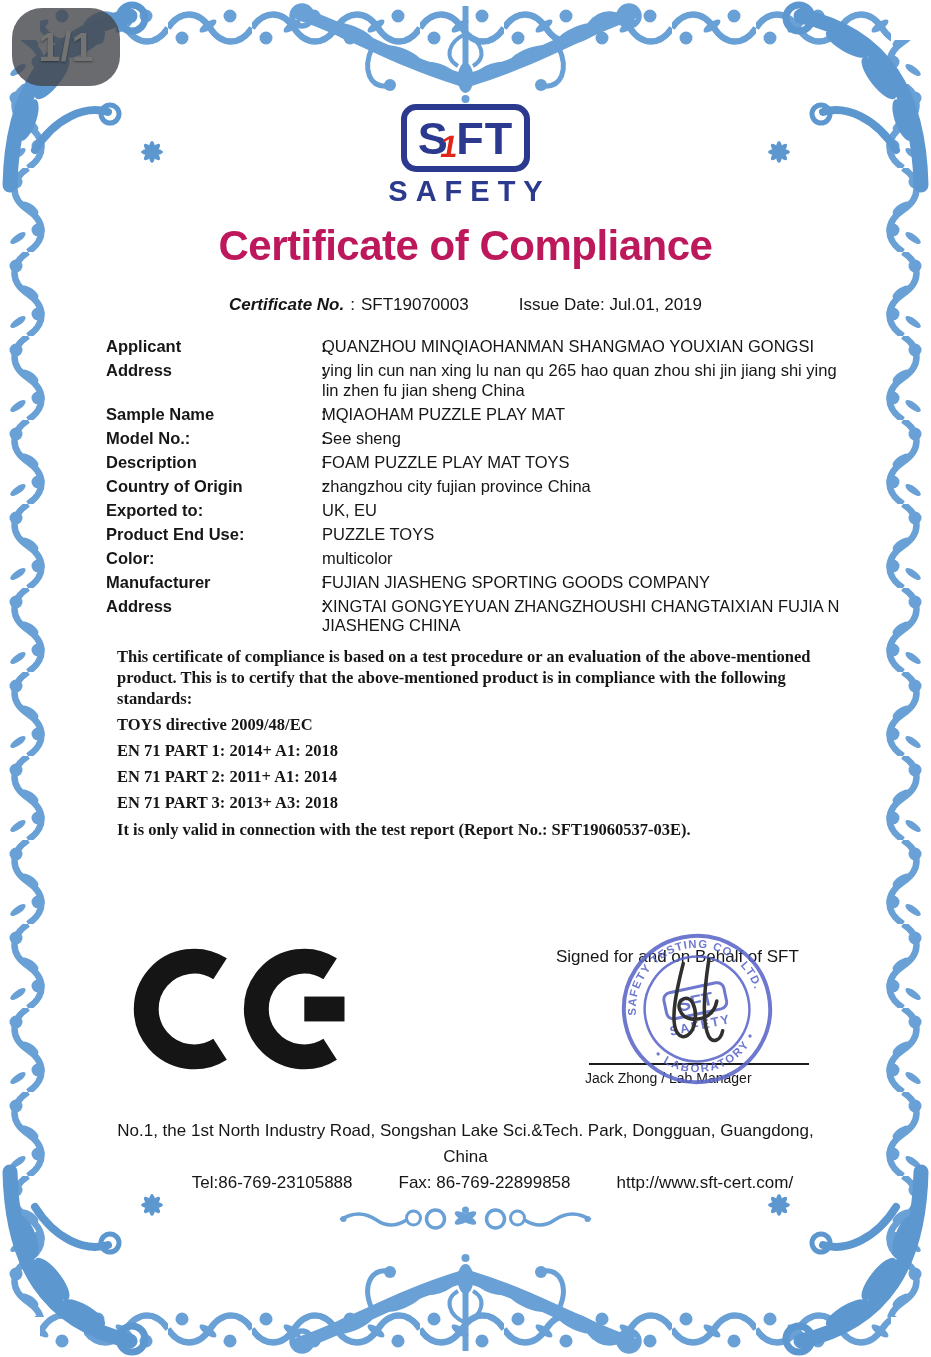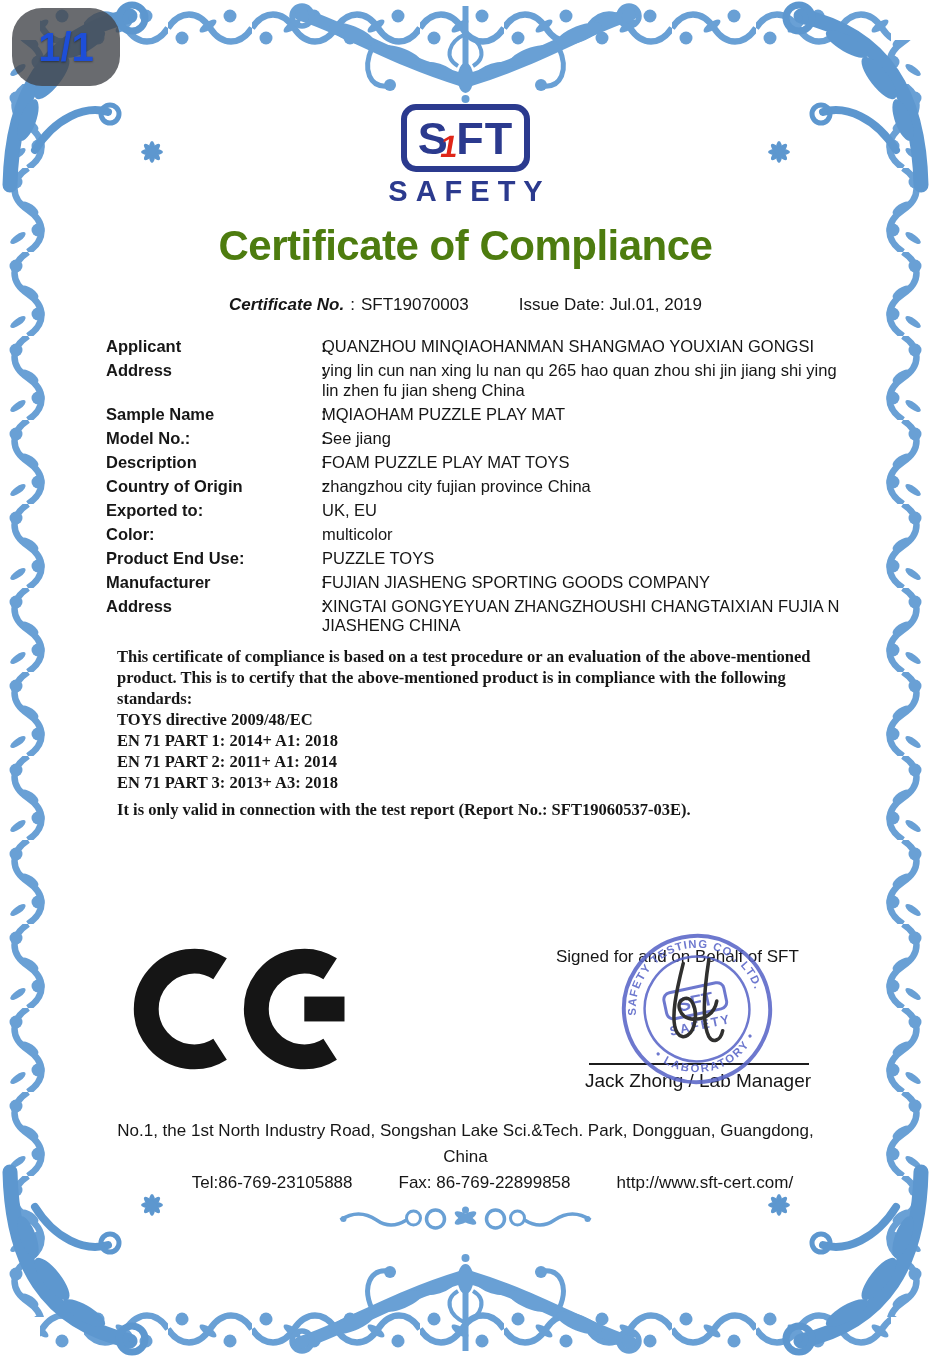--- a/index.html
+++ b/index.html
@@ -3,47 +3,47 @@
 <meta charset="utf-8">
 <style>
   html,body{margin:0;padding:0;background:#ffffff;}
   .page{
     position:relative;width:931px;height:1357px;margin:0 auto;background:#fff;
     font-family:"Liberation Sans",sans-serif;color:#161616;overflow:hidden;
   }
   .border-svg{position:absolute;inset:0;width:931px;height:1357px;pointer-events:none;}
   .page-badge{
     position:absolute;left:12px;top:8px;width:108px;height:78px;border-radius:30px;
-    background:rgba(68,70,75,.8);color:#1d4ed8;font-size:40px;font-weight:700;
+    background:rgba(68,70,75,.8);color:#737373;font-size:40px;font-weight:700;
     display:flex;align-items:center;justify-content:center;z-index:5;
     text-shadow:0 1px 2px rgba(0,0,0,.4);
   }
   .logo{position:absolute;top:104px;left:0;width:100%;display:flex;flex-direction:column;align-items:center;z-index:2;}
   .sft-box{
     display:flex;align-items:center;border:6px solid #2b3a8e;border-radius:15px;
     padding:0 11px;height:56px;color:#2b3a8e;font-weight:700;font-size:45px;line-height:1;letter-spacing:1px;
   }
   .digit-one{color:#e02619;font-size:31px;font-weight:700;transform:skewX(-10deg) translateY(8px);margin:0 -4px 0 -7px;}
   .sft-sub{margin-top:3px;font-size:29px;font-weight:700;letter-spacing:8px;color:#2b3a8e;padding-left:8px;}
-  .title{position:absolute;top:222px;left:0;width:100%;text-align:center;font-size:42px;font-weight:700;letter-spacing:-.5px;color:#4d7c0f;z-index:2;}
+  .title{position:absolute;top:222px;left:0;width:100%;text-align:center;font-size:42px;font-weight:700;letter-spacing:-.5px;color:#be185d;z-index:2;}
   .certline{position:absolute;top:295px;left:0;width:100%;display:flex;justify-content:center;gap:50px;font-size:17px;z-index:2;}
   .certno{display:flex;gap:6px;}
   .certno .lbl{font-weight:700;font-style:italic;}
   .fields{position:absolute;left:90px;top:337px;width:758px;font-size:16.5px;z-index:2;}
   .frow{display:grid;grid-template-columns:215px 17px 1fr;margin-bottom:4.5px;line-height:19.5px;}
   .frow .flabel,.frow .fsep{font-weight:700;margin-left:16px;}
   .statement{position:absolute;left:117px;top:646px;width:706px;font-weight:700;font-size:16.5px;z-index:2;font-family:Liberation Serif, serif;}
   .statement .intro{line-height:21px;}
-  .std{line-height:21px;}
+  .std{margin-top:5px;line-height:21px;}
   .validity{margin-top:6px;line-height:21px;}
   .ce{position:absolute;left:132px;top:942px;width:224px;height:134px;z-index:2;}
   .signed-for{position:absolute;left:556px;top:947px;font-size:17px;z-index:2;}
   .stamp-svg{position:absolute;left:618px;top:930px;width:158px;height:158px;z-index:3;}
   .sig-line{position:absolute;left:589px;top:1063px;width:220px;border-top:2px solid #1c1c1c;z-index:2;}
-  .signer{position:absolute;left:585px;top:1070px;font-size:19px;z-index:2;}
+  .signer{position:absolute;left:585px;top:1070px;font-size:14px;z-index:2;}
   .f-company{position:absolute;top:1094px;left:0;width:100%;text-align:center;font-weight:700;font-size:17.5px;z-index:2;}
   .f-addr1{position:absolute;top:1121px;left:0;width:100%;text-align:center;font-size:17px;z-index:2;}
   .f-addr2{position:absolute;top:1147px;left:0;width:100%;text-align:center;font-size:17px;z-index:2;}
   .f-contact{position:absolute;top:1173px;left:0;width:100%;display:flex;justify-content:center;gap:46px;font-size:17px;z-index:2;padding-left:27px;}
 </style>
 </head>
 <body>
 
 <div class="page">
 
@@ -175,46 +175,46 @@
       <span class="fval">ying lin cun nan xing lu nan qu 265 hao quan zhou shi jin jiang shi ying lin zhen fu jian sheng China</span>
     </div>
     <div class="frow">
       <span class="flabel">Sample Name</span>
       <span class="fsep">:</span>
       <span class="fval">MQIAOHAM PUZZLE PLAY MAT</span>
     </div>
     <div class="frow">
       <span class="flabel">Model No.:</span>
       <span class="fsep">:</span>
-      <span class="fval">See jiang</span>
+      <span class="fval">See sheng</span>
     </div>
     <div class="frow">
       <span class="flabel">Description</span>
       <span class="fsep">:</span>
       <span class="fval">FOAM PUZZLE PLAY MAT TOYS</span>
     </div>
     <div class="frow">
       <span class="flabel">Country of Origin</span>
       <span class="fsep">:</span>
       <span class="fval">zhangzhou city fujian province China</span>
     </div>
     <div class="frow">
       <span class="flabel">Exported to:</span>
       <span class="fsep"></span>
       <span class="fval">UK, EU</span>
     </div>
     <div class="frow">
+      <span class="flabel">Product End Use:</span>
+      <span class="fsep"></span>
+      <span class="fval">PUZZLE TOYS</span>
+    </div>
+    <div class="frow">
       <span class="flabel">Color:</span>
       <span class="fsep"></span>
       <span class="fval">multicolor</span>
-    </div>
-    <div class="frow">
-      <span class="flabel">Product End Use:</span>
-      <span class="fsep"></span>
-      <span class="fval">PUZZLE TOYS</span>
     </div>
     <div class="frow">
       <span class="flabel">Manufacturer</span>
       <span class="fsep">:</span>
       <span class="fval">FUJIAN JIASHENG SPORTING GOODS COMPANY</span>
     </div>
     <div class="frow">
       <span class="flabel">Address</span>
       <span class="fsep">:</span>
       <span class="fval">XINGTAI GONGYEYUAN ZHANGZHOUSHI CHANGTAIXIAN FUJIA N JIASHENG CHINA</span>

